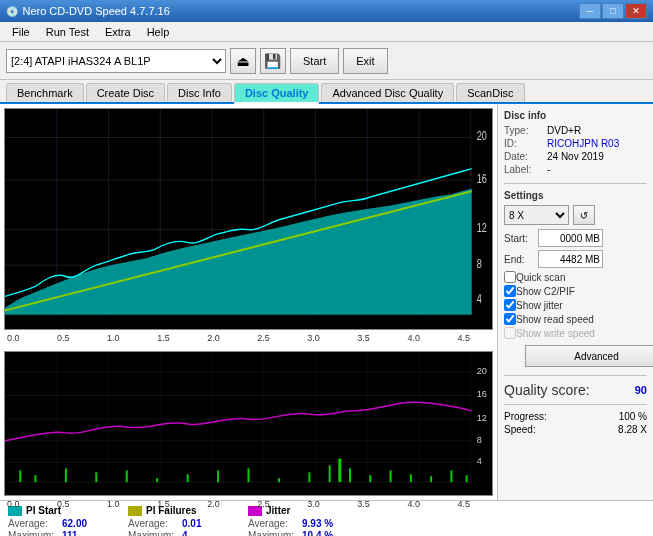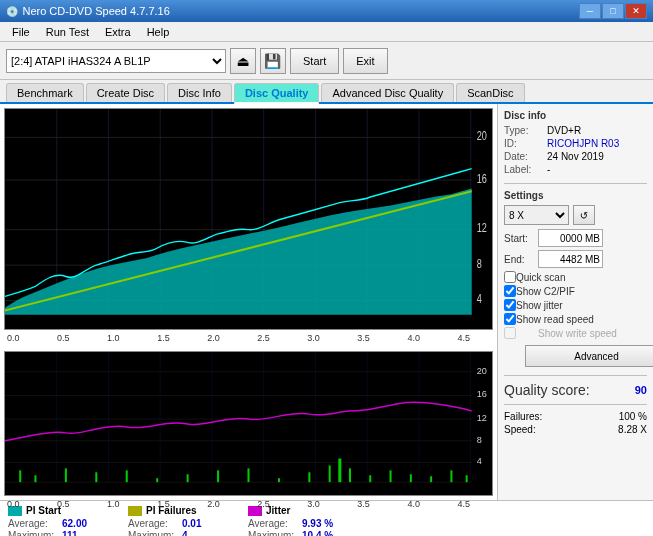--- a/index.html
+++ b/index.html
@@ -48,21 +48,21 @@
     .divider { border-top: 1px solid #c0c0c0; margin: 6px 0; }
     .settings-row { display: flex; align-items: center; gap: 4px; margin-bottom: 4px; }
     .speed-select { width: 65px; height: 20px; font-size: 10px; border: 1px solid #999; }
     .icon-btn { width: 22px; height: 20px; border: 1px solid #999; background: linear-gradient(to bottom, #f8f8f8, #e0e0e0); cursor: pointer; display: flex; align-items: center; justify-content: center; font-size: 10px; }
     .mb-row { display: flex; align-items: center; gap: 4px; margin-bottom: 3px; }
     .mb-label { min-width: 30px; font-size: 10px; color: #333; }
     .mb-input { width: 65px; height: 18px; border: 1px solid #aaa; font-size: 10px; text-align: right; padding-right: 2px; background: white; }
     .checkbox-row { display: flex; align-items: center; margin-bottom: 2px; }
     .checkbox-row input[type=checkbox] { margin: 0; width: 12px; height: 12px; }
     .checkbox-label { font-size: 10px; color: #333; }
-    .checkbox-row.disabled .checkbox-label { color: #aaa; margin-left: 22px; }
+    .checkbox-row.disabled .checkbox-label { color: #aaa; }
     .advanced-btn { width: 100%; height: 22px; background: linear-gradient(to bottom, #f8f8f8, #e0e0e0); border: 1px solid #999; cursor: pointer; font-size: 10px; margin-top: 4px; margin-left: 21px; }
     .quality-row { display: flex; justify-content: space-between; align-items: center; margin-bottom: 3px; }
     .quality-label { font-size: 14px; color: #333; }
     .quality-value { font-weight: bold; font-size: 11px; color: #0000cc; }
     .progress-row { display: flex; justify-content: space-between; margin-bottom: 2px; }
     
     
     .legend-area { height: 60px; padding: 4px 8px; background: white; border-top: 1px solid #c0c0c0; display: flex; align-items: flex-start; gap: 20px; }
     .legend-group { min-width: 100px; }
     .legend-title { display: flex; align-items: center; gap: 4px; margin-bottom: 2px; }
@@ -340,21 +340,21 @@
     <div class="divider"></div>
 
     <div class="quality-row">
       <span class="quality-label">Quality score:</span>
       <span class="quality-value">90</span>
     </div>
 
     <div class="divider"></div>
 
     <div class="progress-row">
-      <span>Failures:</span>
+      <span>Progress:</span>
       <span>100 %</span>
     </div>
     <div class="progress-row">
       <span>Speed:</span>
       <span>8.28 X</span>
     </div>
   </div>
 </div>
 
 <div class="legend-area">

